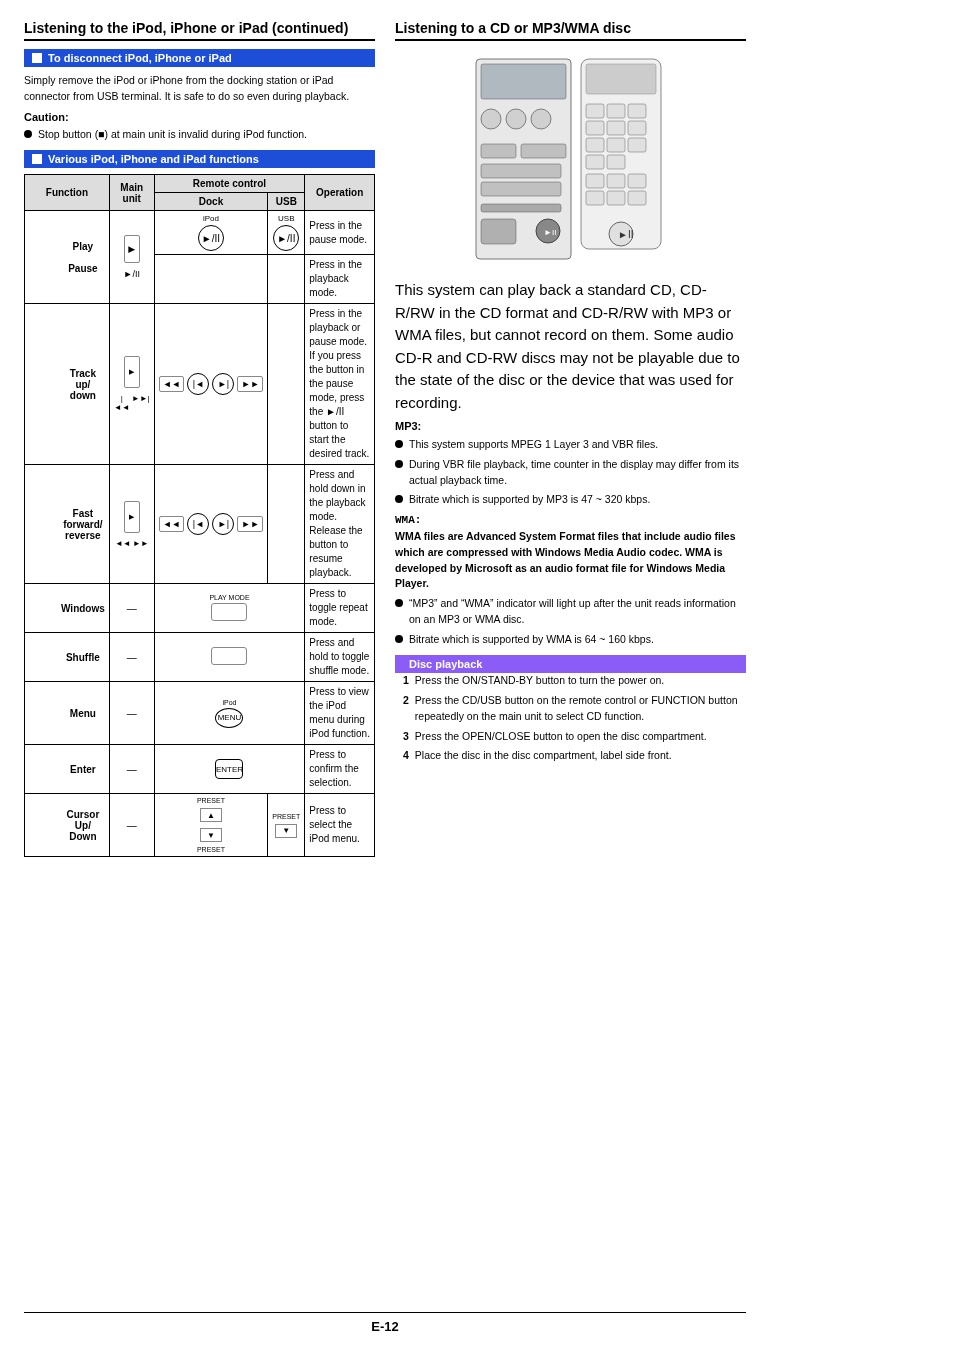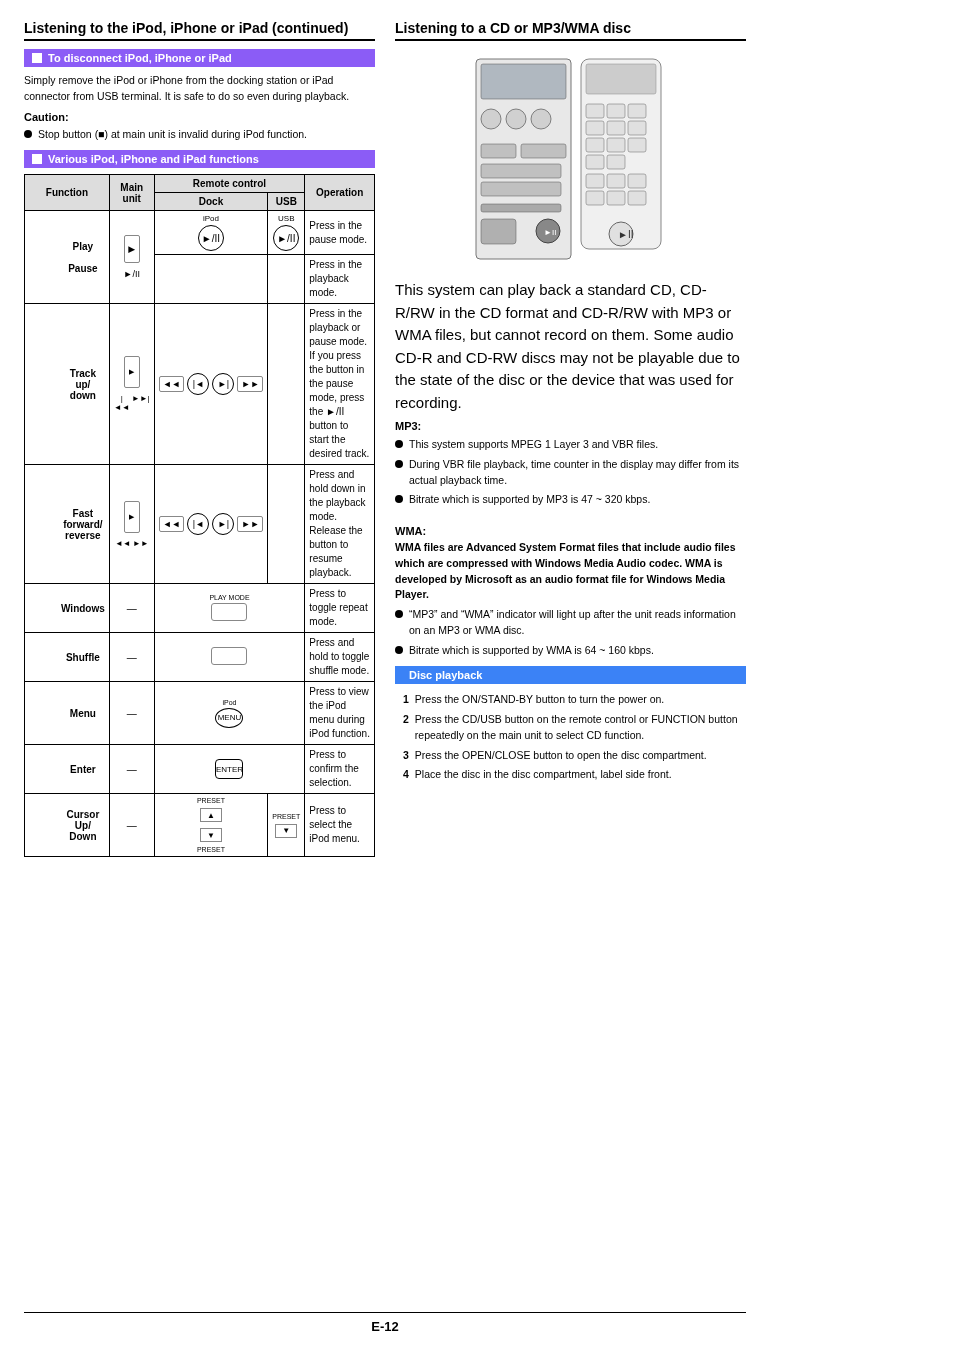--- a/index.html
+++ b/index.html
@@ -31,21 +31,21 @@
       flex: 1;
     }
     h1.section-title {
       font-size: 14px;
       font-weight: bold;
       margin-bottom: 8px;
       border-bottom: 2px solid #000;
       padding-bottom: 3px;
     }
     .section-box {
-      background: #8b5cf6;
+      background: #1d4ed8;
       color: #fff;
       padding: 3px 8px;
       font-size: 11px;
       font-weight: bold;
       margin-bottom: 6px;
       display: flex;
       align-items: center;
       gap: 6px;
     }
     .section-box .square-icon {
@@ -154,26 +154,25 @@
       margin-bottom: 4px;
       font-size: 10.5px;
       line-height: 1.5;
     }
     .num-label {
       font-weight: bold;
       flex-shrink: 0;
     }
 
     .disc-playback-box {
-      background: #3b82f6;
+      background: #8b5cf6;
       color: #fff;
       padding: 3px 8px;
       font-size: 11px;
       font-weight: bold;
-      margin-bottom: 8px;
       display: flex;
       align-items: center;
       gap: 6px;
     }
 
     .page-number {
       text-align: center;
       font-size: 13px;
       font-weight: bold;
       margin-top: 20px;
@@ -479,21 +478,21 @@
       </div>
       <div class="bullet-item">
         <span class="bullet-dot"></span>
         <span>During VBR file playback, time counter in the display may differ from its actual playback time.</span>
       </div>
       <div class="bullet-item">
         <span class="bullet-dot"></span>
         <span>Bitrate which is supported by MP3 is 47 ~ 320 kbps.</span>
       </div>
 
-      <div class="wma-label" style="margin-top:17px;">WMA:</div>
+      <div class="wma-label" style="margin-top:6px;font-family:Liberation Mono, monospace;">WMA:</div>
       <p class="mp3-bold-text">WMA files are Advanced System Format files that include audio files which are compressed with Windows Media Audio codec. WMA is developed by Microsoft as an audio format file for Windows Media Player.</p>
 
       <div class="bullet-item">
         <span class="bullet-dot"></span>
         <span>“MP3” and “WMA” indicator will light up after the unit reads information on an MP3 or WMA disc.</span>
       </div>
       <div class="bullet-item">
         <span class="bullet-dot"></span>
         <span>Bitrate which is supported by WMA is 64 ~ 160 kbps.</span>
       </div>

